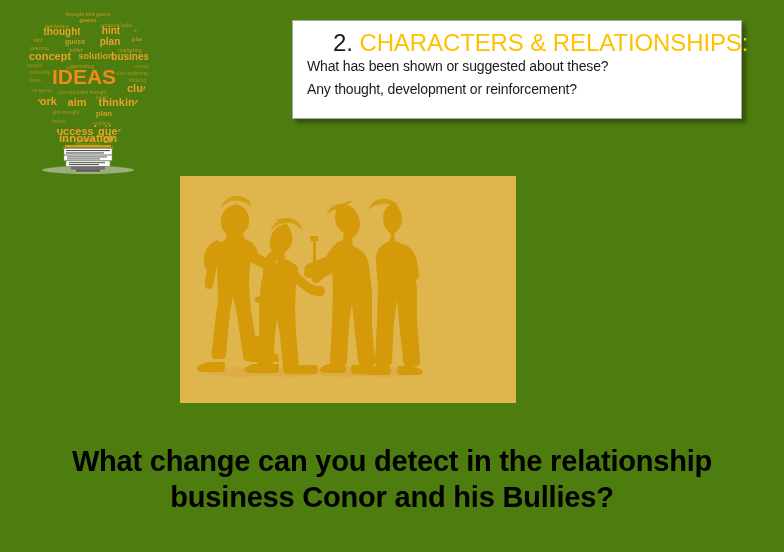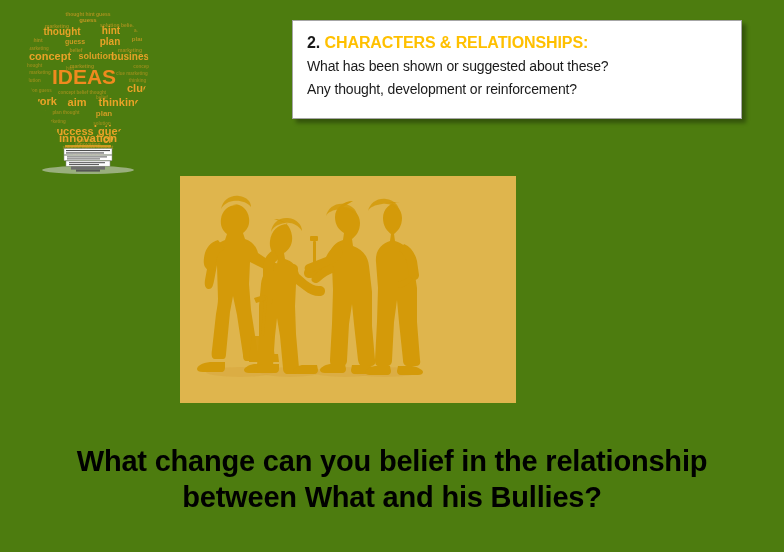--- a/index.html
+++ b/index.html
@@ -35,25 +35,26 @@
     left: 292px;
     top: 20px;
     width: 450px;
     height: 99px;
     background: #ffffff;
     border: 1px solid #a6a6a6;
     box-shadow: 4px 4px 4px rgba(0,0,0,0.33);
     padding: 9px 12px 6px 14px;
   }
   .prompt-heading {
-    font-size: 16px;
-    font-weight: bold;
+    font-size: 24px;
+    font-weight: normal;
     line-height: 25px;
     white-space: nowrap;
     letter-spacing: -0.1px;
+    margin-left: 26px;
   }
   .prompt-heading .num { color: #1a1a1a; }
   .prompt-heading .ttl { color: #FFC000; }
   .prompt-line {
     font-size: 14px;
     color: #1a1a1a;
     line-height: 23px;
     white-space: nowrap;
     letter-spacing: -0.15px;
   }
@@ -373,17 +374,17 @@
         <path d="M224 68 c7 3 11 9 13 17 l2 14 c0 3 -2 5 -5 5 c-3 0 -5 -2 -5 -5 l-2 -12 c-1 -6 -4 -10 -8 -12 Z"></path>
         <path d="M230 100 c-4 3 -8 5 -12 6 l0 6 c6 -1 11 -4 15 -8 Z"></path>
 
         <path d="M195 190 c-6 1 -10 4 -10 6 c0 2 2 3 5 3 l17 0 c3 0 4 -2 4 -4 l-1 -5 Z"></path>
         <path d="M232 190 c6 1 11 4 11 6 c0 2 -2 3 -5 3 l-17 0 c-3 0 -4 -2 -4 -4 l1 -5 Z"></path>
       </g>
     </svg>
   </div>
 
   <div id="caption">
-    <span class="caption-line">What change can you belief in the relationship</span>
-    <span class="caption-line">between What and his Bullies?</span>
+    <span class="caption-line">What change can you detect in the relationship</span>
+    <span class="caption-line">business Conor and his Bullies?</span>
   </div>
 
 </div>
 
 </body></html>

